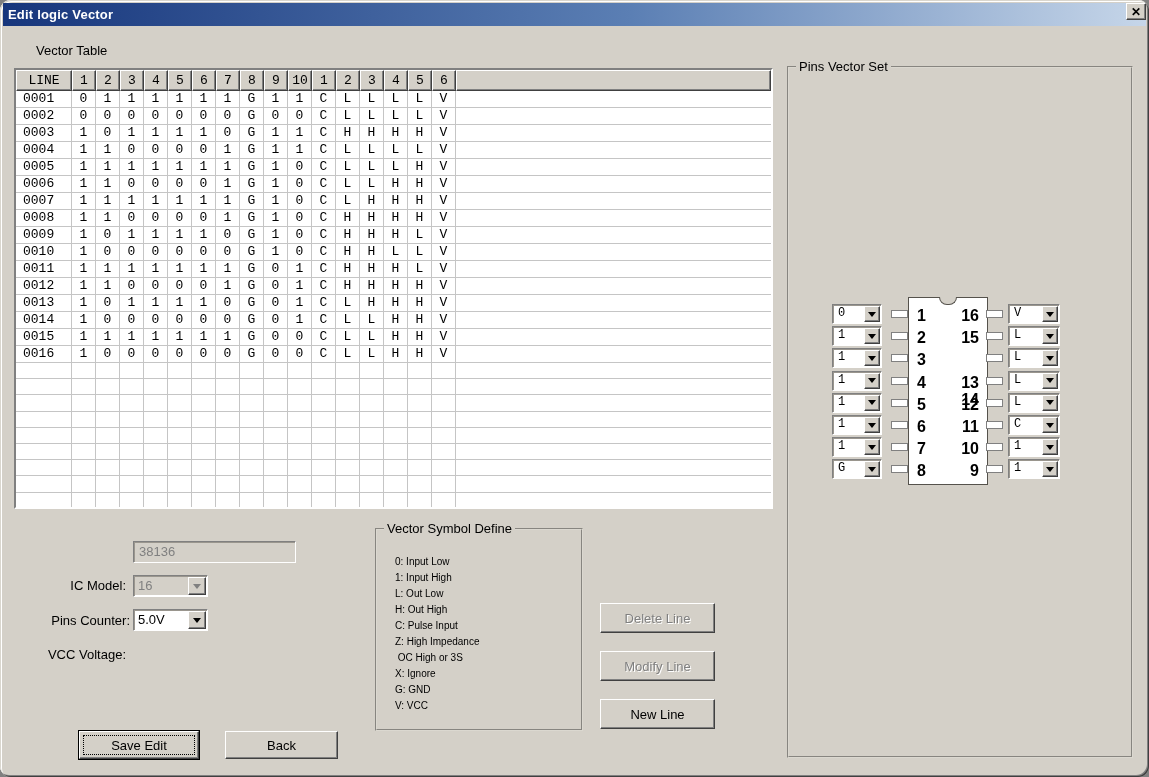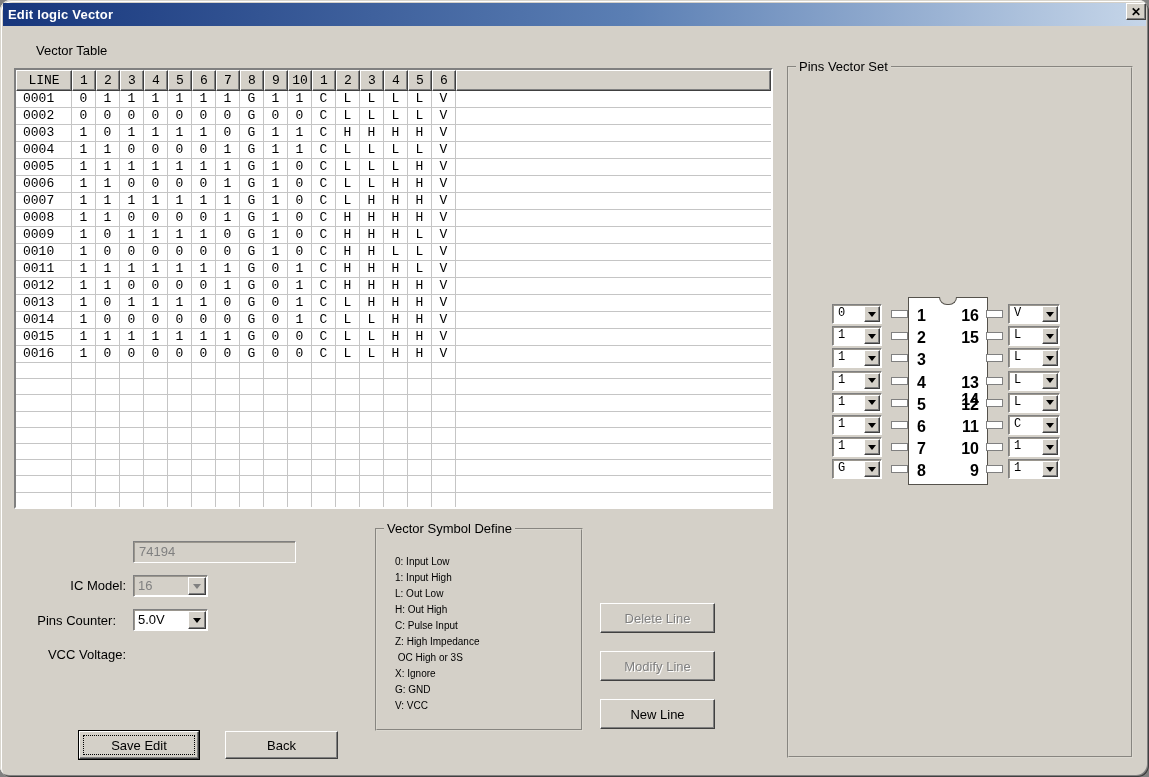--- a/index.html
+++ b/index.html
@@ -656,23 +656,23 @@
           <div class="ecell"></div>
           <div class="ecell"></div>
           <div class="ecell"></div>
           <div class="ecell"></div>
           <div class="rfiller"></div>
         </div>
       </div>
   </div>
 
   <div class="rlabel" style="left:22px; top:546px; width:104px;">IC Model:</div>
-  <div class="textbox sunken disabled" style="left:133px; top:541px; width:163px; height:22px;">74194</div>
-
-  <div class="rlabel" style="left:12px; top:581px; width:104px;">Pins Counter:</div>
+  <div class="textbox sunken disabled" style="left:133px; top:541px; width:163px; height:22px;">38136</div>
+
+  <div class="rlabel" style="left:26px; top:581px; width:104px;">Pins Counter:</div>
   <div class="combo sunken disabled" style="left:133px; top:575px; width:75px; height:22px;">
     <span class="cval">16</span>
     <span class="cbtn">
         <span class="arr"></span>
       </span>
   </div>
 
   <div class="rlabel" style="left:22px; top:615px; width:104px;">VCC Voltage:</div>
   <div class="combo sunken" style="left:133px; top:609px; width:75px; height:22px;">
     <span class="cval">5.0V</span>

